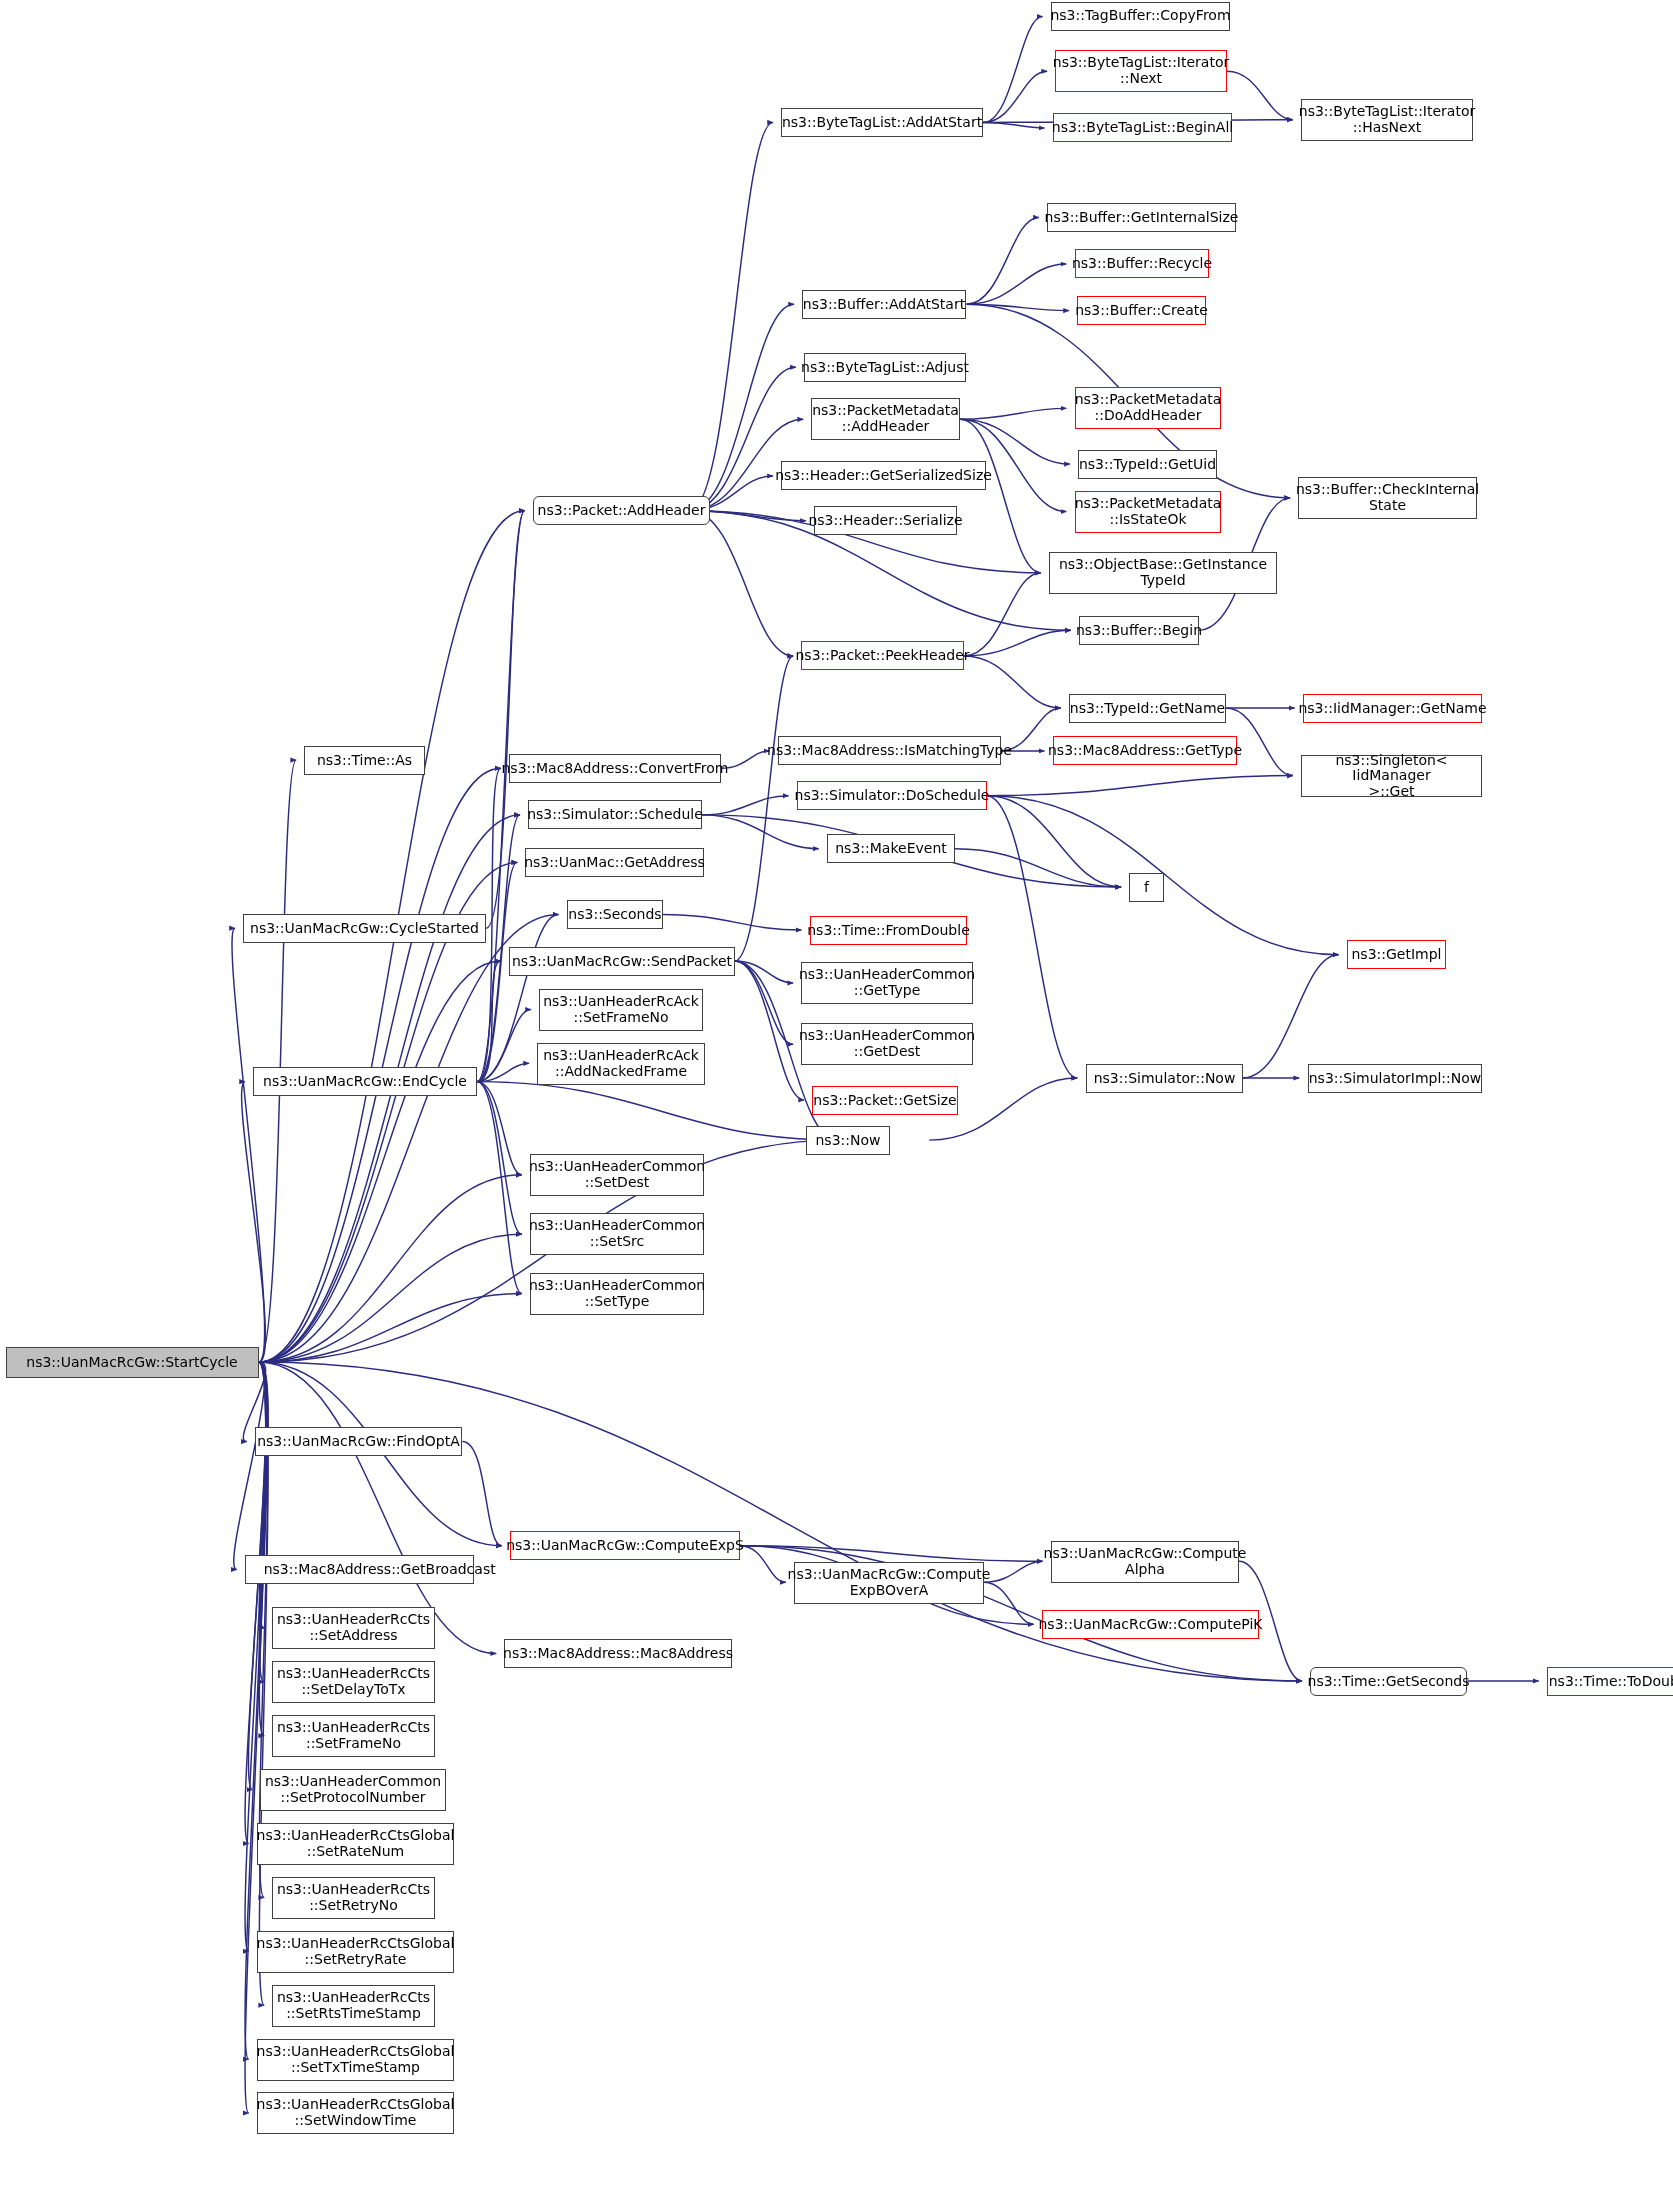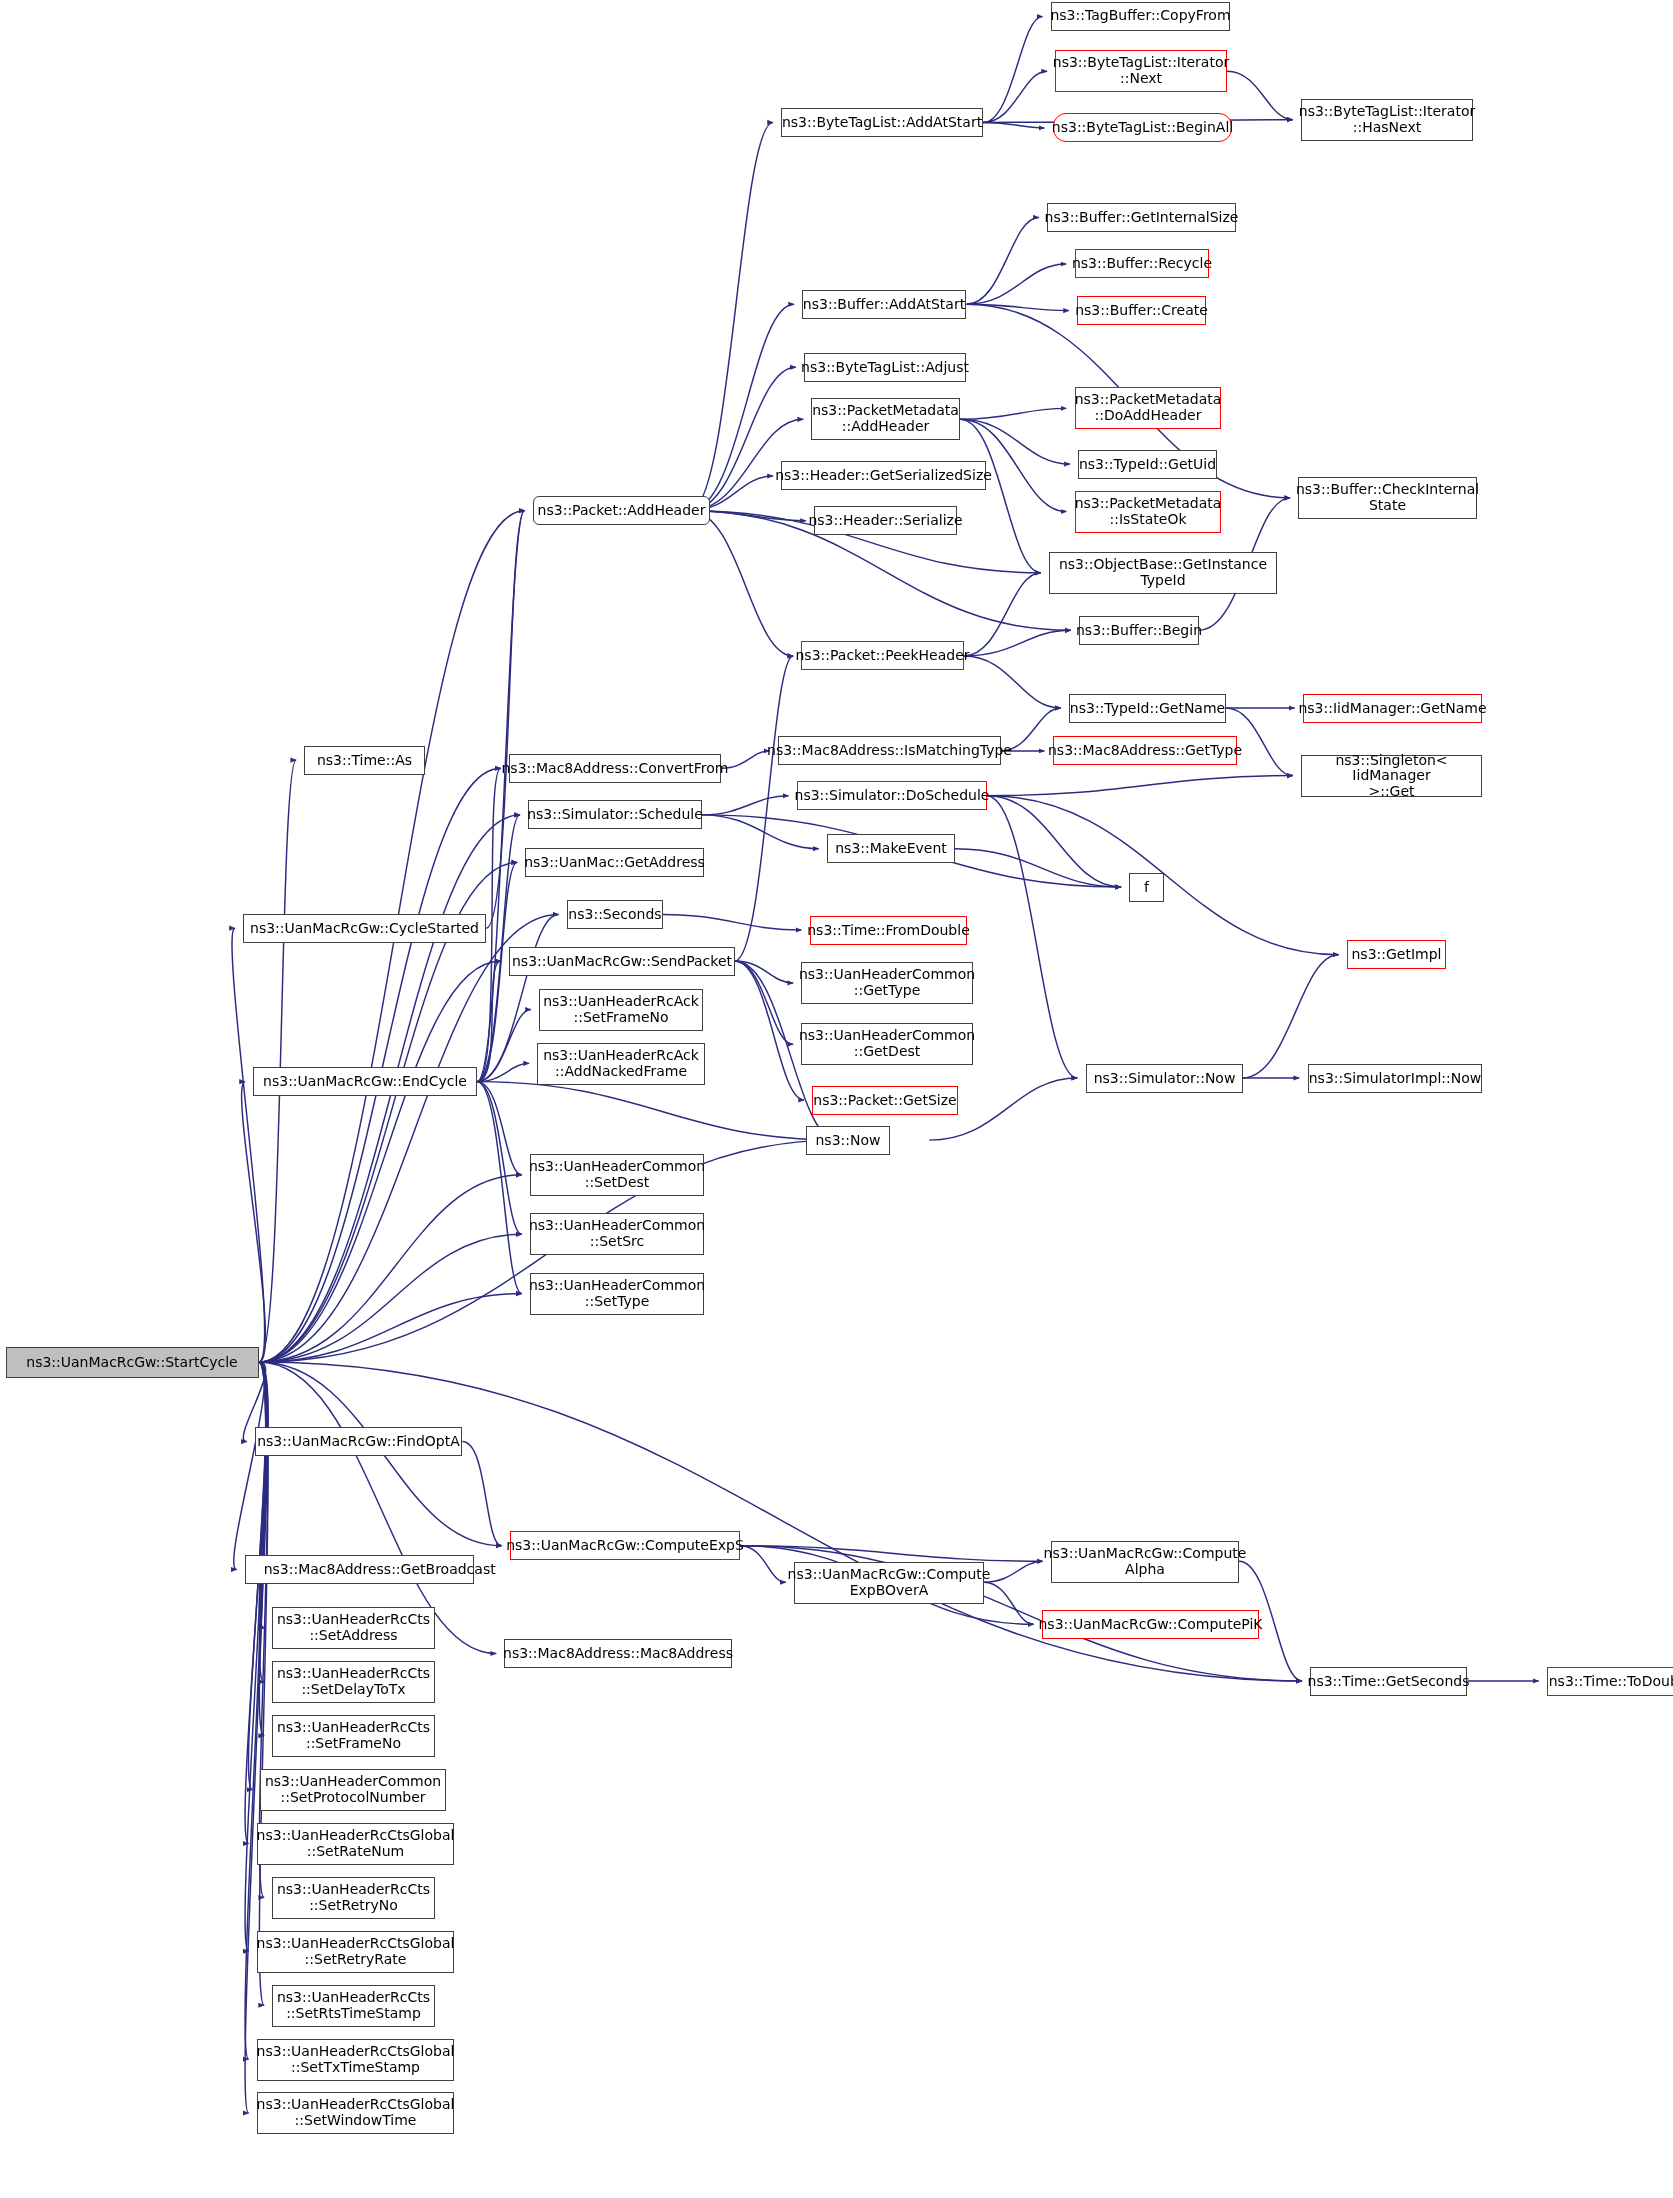--- a/index.html
+++ b/index.html
@@ -163,21 +163,21 @@
 ::SetDest</div>
       <div class="node" style="left: 530px; top: 1213px; width: 174px; height: 42px;">ns3::UanHeaderCommon
 ::SetSrc</div>
       <div class="node" style="left: 530px; top: 1273px; width: 174px; height: 42px;">ns3::UanHeaderCommon
 ::SetType</div>
       <div class="node" style="left: 806px; top: 1126px; width: 84px; height: 29px;">ns3::Now</div>
       <div class="node" style="left: 781px; top: 108px; width: 202px; height: 29px;">ns3::ByteTagList::AddAtStart</div>
       <div class="node" style="left: 1051px; top: 1.8px; width: 179px; height: 29px;">ns3::TagBuffer::CopyFrom</div>
       <div class="node red" style="left: 1055px; top: 50px; width: 172px; height: 42px;">ns3::ByteTagList::Iterator
 ::Next</div>
-      <div class="node red" style="left: 1053px; top: 113px; width: 179px; height: 29px; border-radius: 13px;">ns3::ByteTagList::BeginAll</div>
+      <div class="node red" style="left: 1053px; top: 113px; width: 179px; height: 29px;">ns3::ByteTagList::BeginAll</div>
       <div class="node" style="left: 1301px; top: 99px; width: 172px; height: 42px;">ns3::ByteTagList::Iterator
 ::HasNext</div>
       <div class="node" style="left: 802px; top: 290px; width: 164px; height: 29px;">ns3::Buffer::AddAtStart</div>
       <div class="node" style="left: 1047px; top: 203px; width: 189px; height: 29px;">ns3::Buffer::GetInternalSize</div>
       <div class="node red" style="left: 1075px; top: 249px; width: 134px; height: 29px;">ns3::Buffer::Recycle</div>
       <div class="node red" style="left: 1077px; top: 296px; width: 129px; height: 29px;">ns3::Buffer::Create</div>
       <div class="node" style="left: 804px; top: 353px; width: 162px; height: 29px;">ns3::ByteTagList::Adjust</div>
       <div class="node" style="left: 811px; top: 398px; width: 149px; height: 42px;">ns3::PacketMetadata
 ::AddHeader</div>
       <div class="node red" style="left: 1075px; top: 387px; width: 146px; height: 42px;">ns3::PacketMetadata
@@ -211,17 +211,17 @@
       <div class="node" style="left: 801px; top: 1023px; width: 172px; height: 42px;">ns3::UanHeaderCommon
 ::GetDest</div>
       <div class="node red" style="left: 812px; top: 1086px; width: 146px; height: 29px;">ns3::Packet::GetSize</div>
       <div class="node red" style="left: 510px; top: 1531px; width: 230px; height: 29px;">ns3::UanMacRcGw::ComputeExpS</div>
       <div class="node" style="left: 794px; top: 1562px; width: 190px; height: 42px;">ns3::UanMacRcGw::Compute
 ExpBOverA</div>
       <div class="node" style="left: 1051px; top: 1541px; width: 188px; height: 42px;">ns3::UanMacRcGw::Compute
 Alpha</div>
       <div class="node red" style="left: 1042px; top: 1610px; width: 217px; height: 29px;">ns3::UanMacRcGw::ComputePiK</div>
       <div class="node" style="left: 504px; top: 1639px; width: 228px; height: 29px;">ns3::Mac8Address::Mac8Address</div>
-      <div class="node" style="left: 1310px; top: 1667px; width: 157px; height: 29px;">ns3::Time::GetSeconds</div>
+      <div class="node" style="left: 1310px; top: 1667px; width: 157px; height: 29px; border-radius: 6px;">ns3::Time::GetSeconds</div>
       <div class="node red" style="left: 1547px; top: 1667px; width: 146px; height: 29px;">ns3::Time::ToDouble</div>
     </div>
 </div>
 
 
 </body></html>

